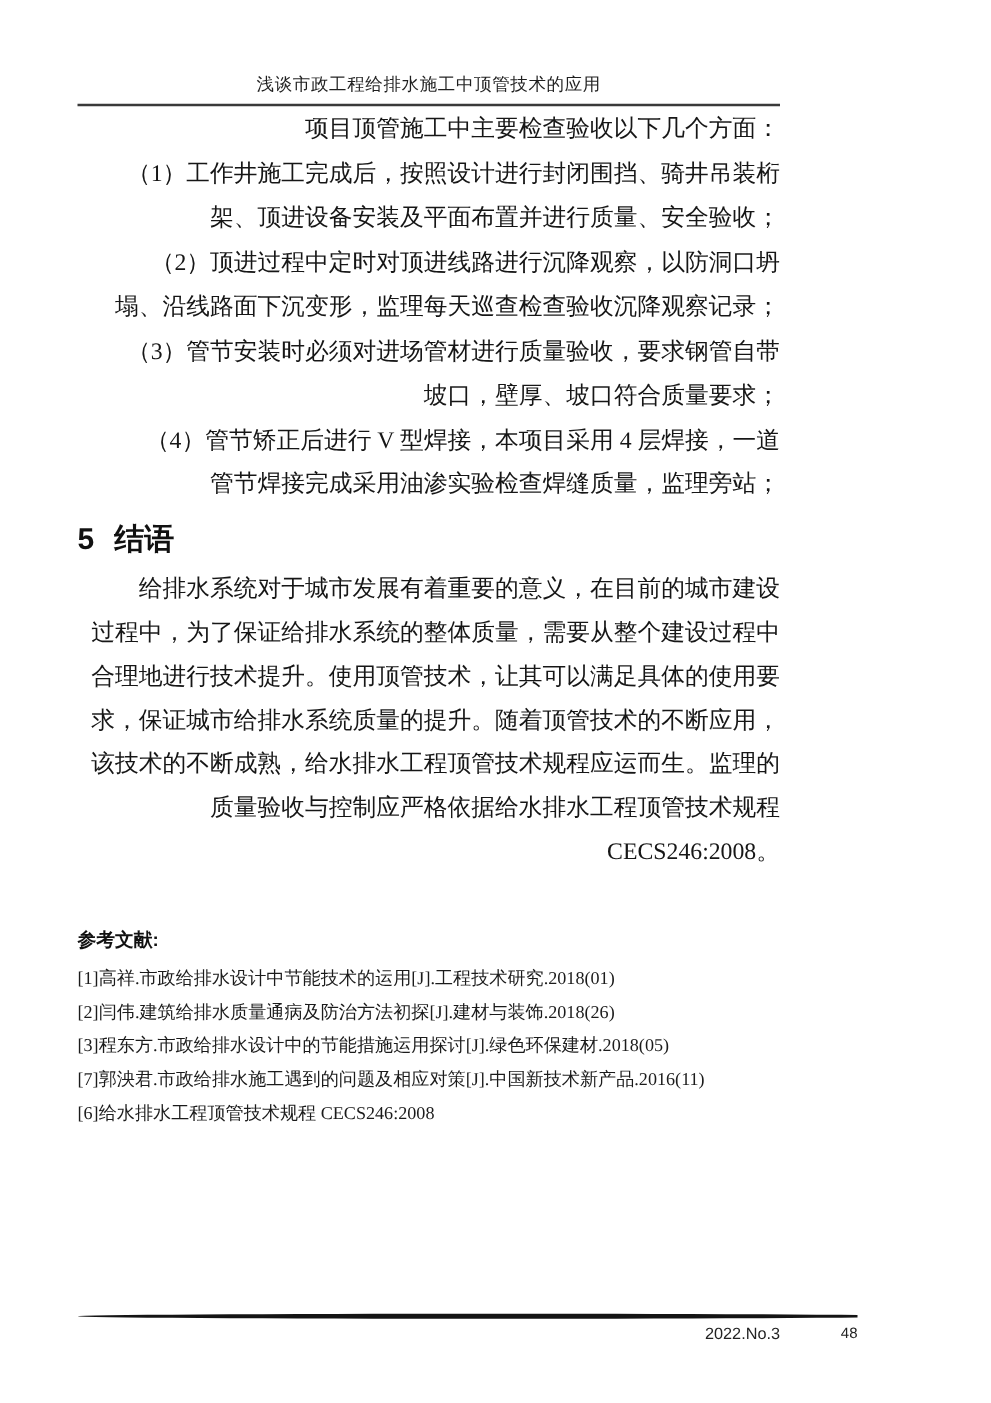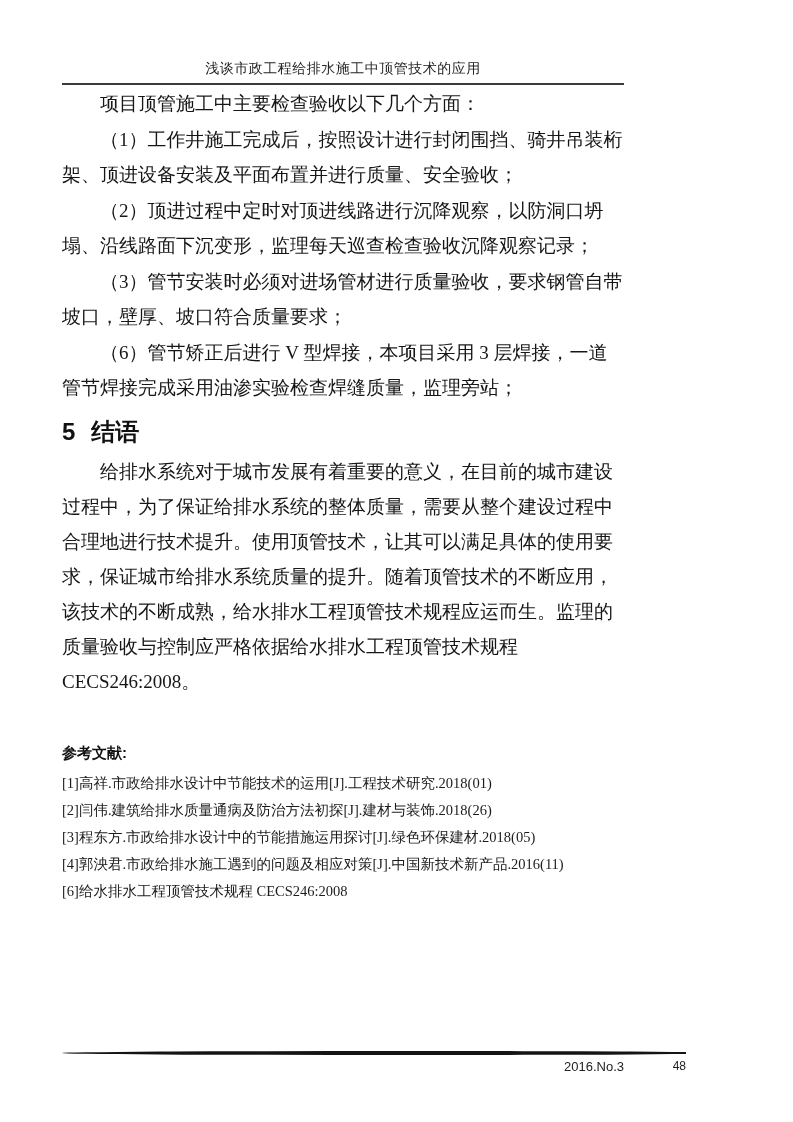--- a/index.html
+++ b/index.html
@@ -34,21 +34,21 @@
     border-top: 2px solid #3a3a3a;
   }
   
   .content {
     margin: 0 62px;
   }
   .body-par {
     margin: 0;
     font-size: 19px;
     line-height: 35px;
-    text-align: left;
+    text-align: right;
     text-indent: 2em;
     color: #161616;
     padding-top: 1px;
   }
   .section-heading {
     margin: 14px 0 8px 0;
     font-family: "Liberation Sans", "DejaVu Sans", sans-serif;
     font-size: 24px;
     font-weight: bold;
     color: #111111;
@@ -114,35 +114,35 @@
   <div class="header">
     <div class="header-title">浅谈市政工程给排水施工中顶管技术的应用</div>
     <div class="header-rule"></div>
   </div>
 
   <div class="content">
     <p class="body-par">项目顶管施工中主要检查验收以下几个方面：</p>
     <p class="body-par">（1）工作井施工完成后，按照设计进行封闭围挡、骑井吊装桁架、顶进设备安装及平面布置并进行质量、安全验收；</p>
     <p class="body-par">（2）顶进过程中定时对顶进线路进行沉降观察，以防洞口坍塌、沿线路面下沉变形，监理每天巡查检查验收沉降观察记录；</p>
     <p class="body-par">（3）管节安装时必须对进场管材进行质量验收，要求钢管自带坡口，壁厚、坡口符合质量要求；</p>
-    <p class="body-par">（6）管节矫正后进行 V 型焊接，本项目采用 3 层焊接，一道管节焊接完成采用油渗实验检查焊缝质量，监理旁站；</p>
+    <p class="body-par">（4）管节矫正后进行 V 型焊接，本项目采用 4 层焊接，一道管节焊接完成采用油渗实验检查焊缝质量，监理旁站；</p>
 
     <h2 class="section-heading">
       <span class="sec-num">5</span><span>结语</span>
     </h2>
 
     <p class="body-par">给排水系统对于城市发展有着重要的意义，在目前的城市建设过程中，为了保证给排水系统的整体质量，需要从整个建设过程中合理地进行技术提升。使用顶管技术，让其可以满足具体的使用要求，保证城市给排水系统质量的提升。随着顶管技术的不断应用，该技术的不断成熟，给水排水工程顶管技术规程应运而生。监理的质量验收与控制应严格依据给水排水工程顶管技术规程 CECS246:2008。</p>
 
     <div class="references">
       <div class="ref-heading">参考文献:</div>
       <p class="ref-item">[1]高祥.市政给排水设计中节能技术的运用[J].工程技术研究.2018(01)</p>
       <p class="ref-item">[2]闫伟.建筑给排水质量通病及防治方法初探[J].建材与装饰.2018(26)</p>
       <p class="ref-item">[3]程东方.市政给排水设计中的节能措施运用探讨[J].绿色环保建材.2018(05)</p>
-      <p class="ref-item">[4]郭泱君.市政给排水施工遇到的问题及相应对策[J].中国新技术新产品.2016(11)</p>
+      <p class="ref-item">[7]郭泱君.市政给排水施工遇到的问题及相应对策[J].中国新技术新产品.2016(11)</p>
       <p class="ref-item">[6]给水排水工程顶管技术规程 CECS246:2008</p>
     </div>
   </div>
 
   <div class="footer-rule"></div>
   <div class="footer-page-number">48</div>
-  <div class="footer-issue">2016.No.3</div>
+  <div class="footer-issue">2022.No.3</div>
 
 </div>
 
 </body></html>

